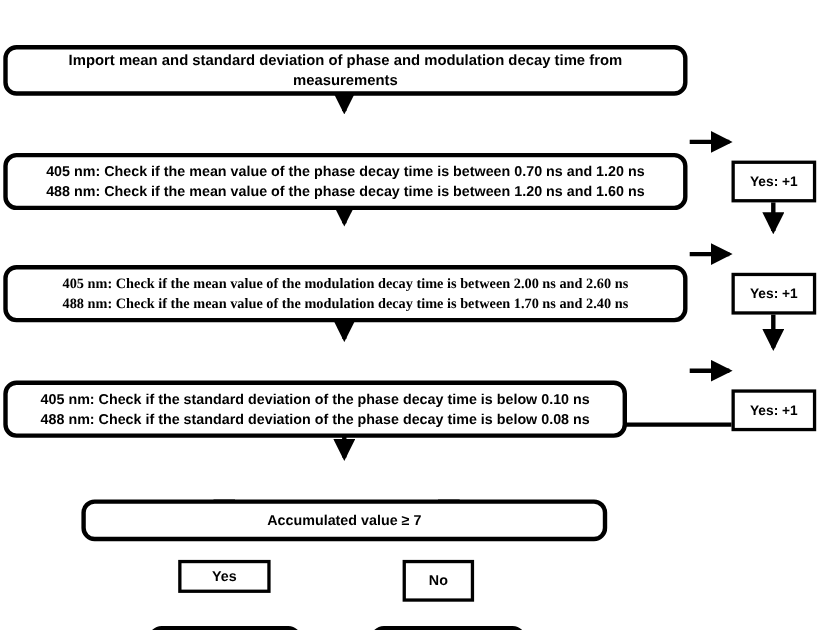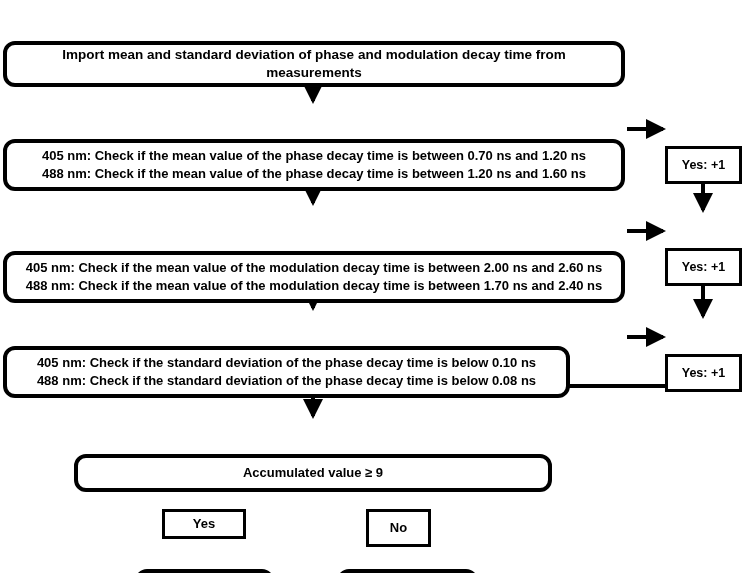--- a/index.html
+++ b/index.html
@@ -38,21 +38,21 @@
     border-width: 3px;
   }
   .node .txt {
     line-height: 1.35;
     padding: 0 8px;
     white-space: pre-line;
   }
   
   #n-import   { left: 3px;   top: 5px;   width: 622px; height: 46px;  font-size: 13.5px; }
   #n-check1   { left: 3px;   top: 103px; width: 622px; height: 52px;  font-size: 13px; }
-  #n-check2   { left: 3px;   top: 215px; width: 622px; height: 52px;  font-size: 13px; }
+  #n-check2   { left: 3px;   top: 205px; width: 622px; height: 52px;  font-size: 13px; font-family: Liberation Serif, serif; }
   #n-check3   { left: 3px;   top: 310px; width: 567px; height: 52px;  font-size: 13px; }
   #n-yes1     { left: 665px; top: 110px; width: 77px;  height: 38px;  font-size: 12.5px; }
   #n-yes2     { left: 665px; top: 212px; width: 77px;  height: 38px;  font-size: 12.5px; }
   #n-yes3     { left: 665px; top: 318px; width: 77px;  height: 38px;  font-size: 12.5px; }
   #n-accum    { left: 74px;  top: 418px; width: 478px; height: 38px;  font-size: 13px; }
   #n-yes      { left: 162px; top: 473px; width: 84px;  height: 30px;  font-size: 13px; }
   #n-no       { left: 366px; top: 473px; width: 65px;  height: 38px;  font-size: 13px; }
   #n-out1     { left: 135px; top: 533px; width: 139px; height: 38px;  font-size: 13px; text-align: right; }
   #n-out2     { left: 337px; top: 533px; width: 141px; height: 38px;  font-size: 13px; }
 
@@ -132,21 +132,21 @@
 
   <div class="node thin" id="n-yes2">
     <span class="txt">Yes: +1</span>
   </div>
 
   <div class="node thin" id="n-yes3">
     <span class="txt">Yes: +1</span>
   </div>
 
   <div class="node rounded" id="n-accum">
-    <span class="txt">Accumulated value ≥ 9</span>
+    <span class="txt">Accumulated value ≥ 7</span>
   </div>
 
   <div class="node thin" id="n-yes">
     <span class="txt">Yes</span>
   </div>
 
   <div class="node thin" id="n-no">
     <span class="txt">No</span>
   </div>
 

